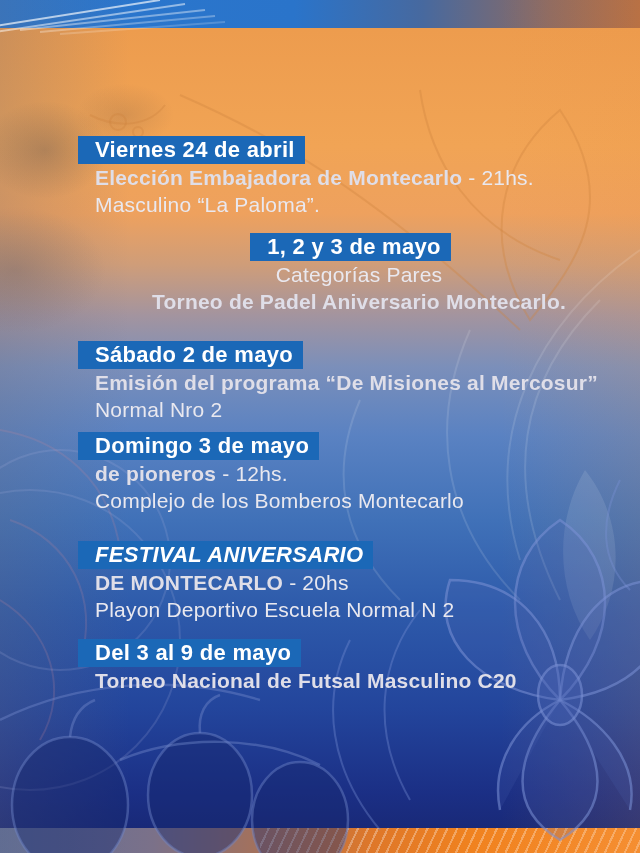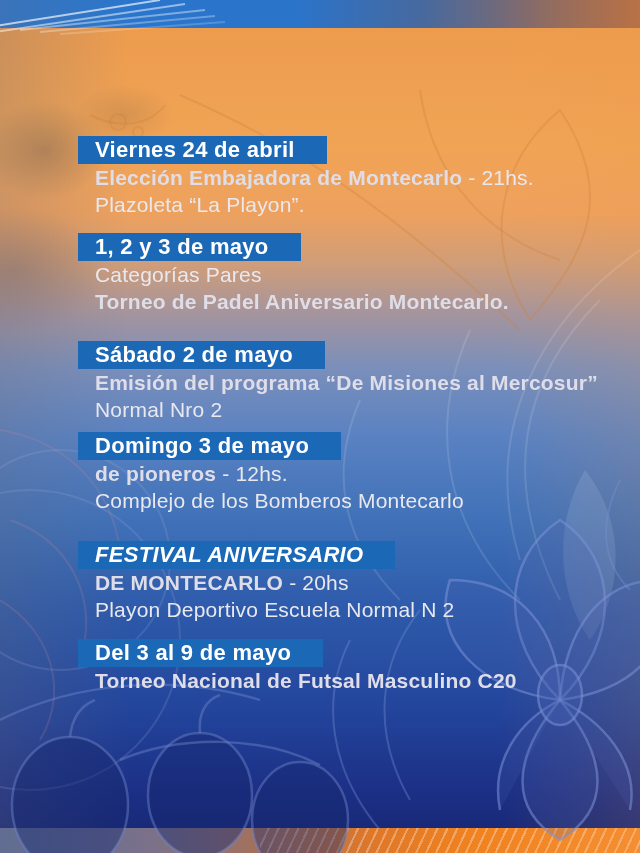--- a/index.html
+++ b/index.html
@@ -52,33 +52,33 @@
     background: repeating-linear-gradient(115deg,
       transparent 0px, transparent 7px,
       rgba(255,255,255,.30) 7px, rgba(255,255,255,.30) 9px);
   }
 
   svg.decor { position: absolute; inset: 0; pointer-events: none; }
 
   .content { position: absolute; left: 78px; top: 136px; width: 545px; }
 
   .event { margin-bottom: 15px; }
-  .event:nth-of-type(2) { margin-bottom: 20px; }
+  .event:nth-of-type(2) { margin-bottom: 20px; text-align: center; }
   .event:nth-of-type(3) { margin-bottom: 9px; margin-top: 26px;  }
   .event:nth-of-type(4) { margin-bottom: 27px; }
   .event:nth-of-type(5) { margin-bottom: 16px; }
 
   .badge {
     display: inline-block;
     background: #1b68b7;
     color: #ffffff;
     font-weight: 700;
     font-size: 22px;
     line-height: 28px;
-    padding: 0 32px 0 17px;
+    padding: 0 10px 0 17px;
     letter-spacing: .3px;
   }
   .badge.italic { font-style: italic; }
 
   .line {
     margin: 0;
     padding-left: 17px;
     font-size: 21px;
     line-height: 27px;
     color: #e9e8ef;
@@ -161,21 +161,21 @@
       <path d="M350,640 C320,700 330,770 380,830"></path>
       <path d="M620,480 C600,520 600,560 630,590"></path>
     </g>
   </svg>
 
   <div class="content">
 
     <section class="event">
       <div class="badge"><span>Viernes 24 de abril</span></div>
       <p class="line"><span class="em">Elección Embajadora de Montecarlo</span><span> - 21hs.</span></p>
-      <p class="line"><span class="em"></span><span>Plazoleta “La Playon”.</span></p>
+      <p class="line"><span class="em"></span><span>Masculino “La Paloma”.</span></p>
     </section>
 
     <section class="event">
       <div class="badge"><span>1, 2 y 3 de mayo</span></div>
       <p class="line"><span class="em"></span><span>Categorías Pares</span></p>
       <p class="line"><span class="em">Torneo de Padel Aniversario Montecarlo.</span><span></span></p>
     </section>
 
     <section class="event">
       <div class="badge"><span>Sábado 2 de mayo</span></div>

